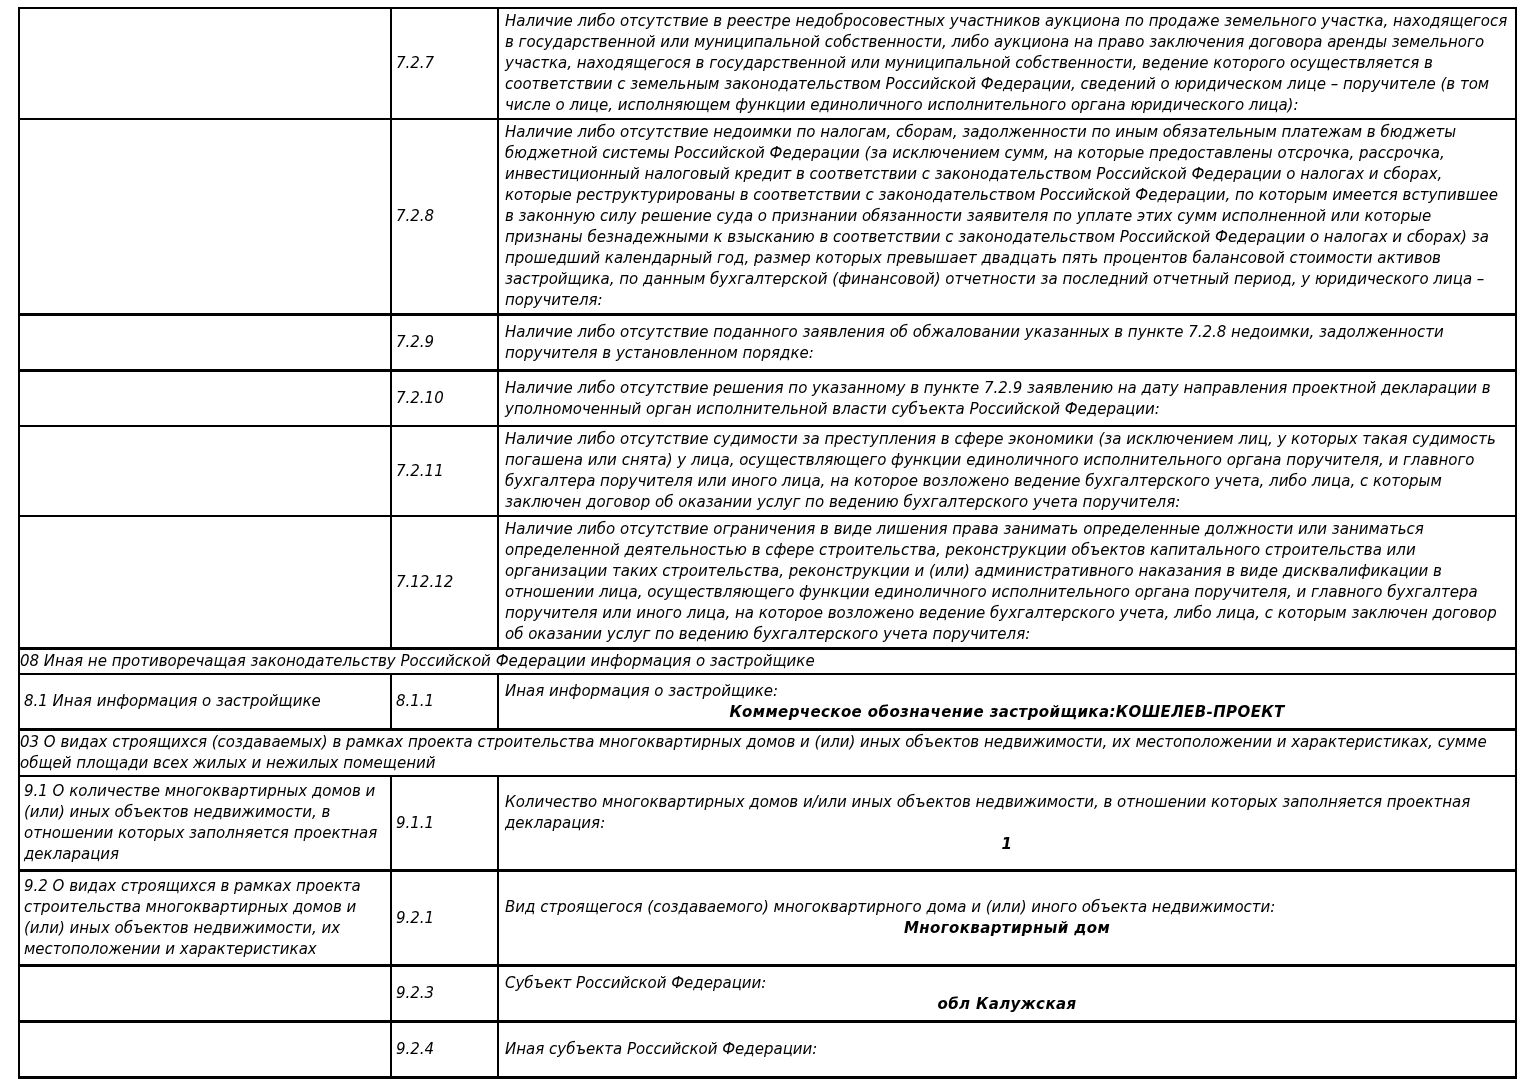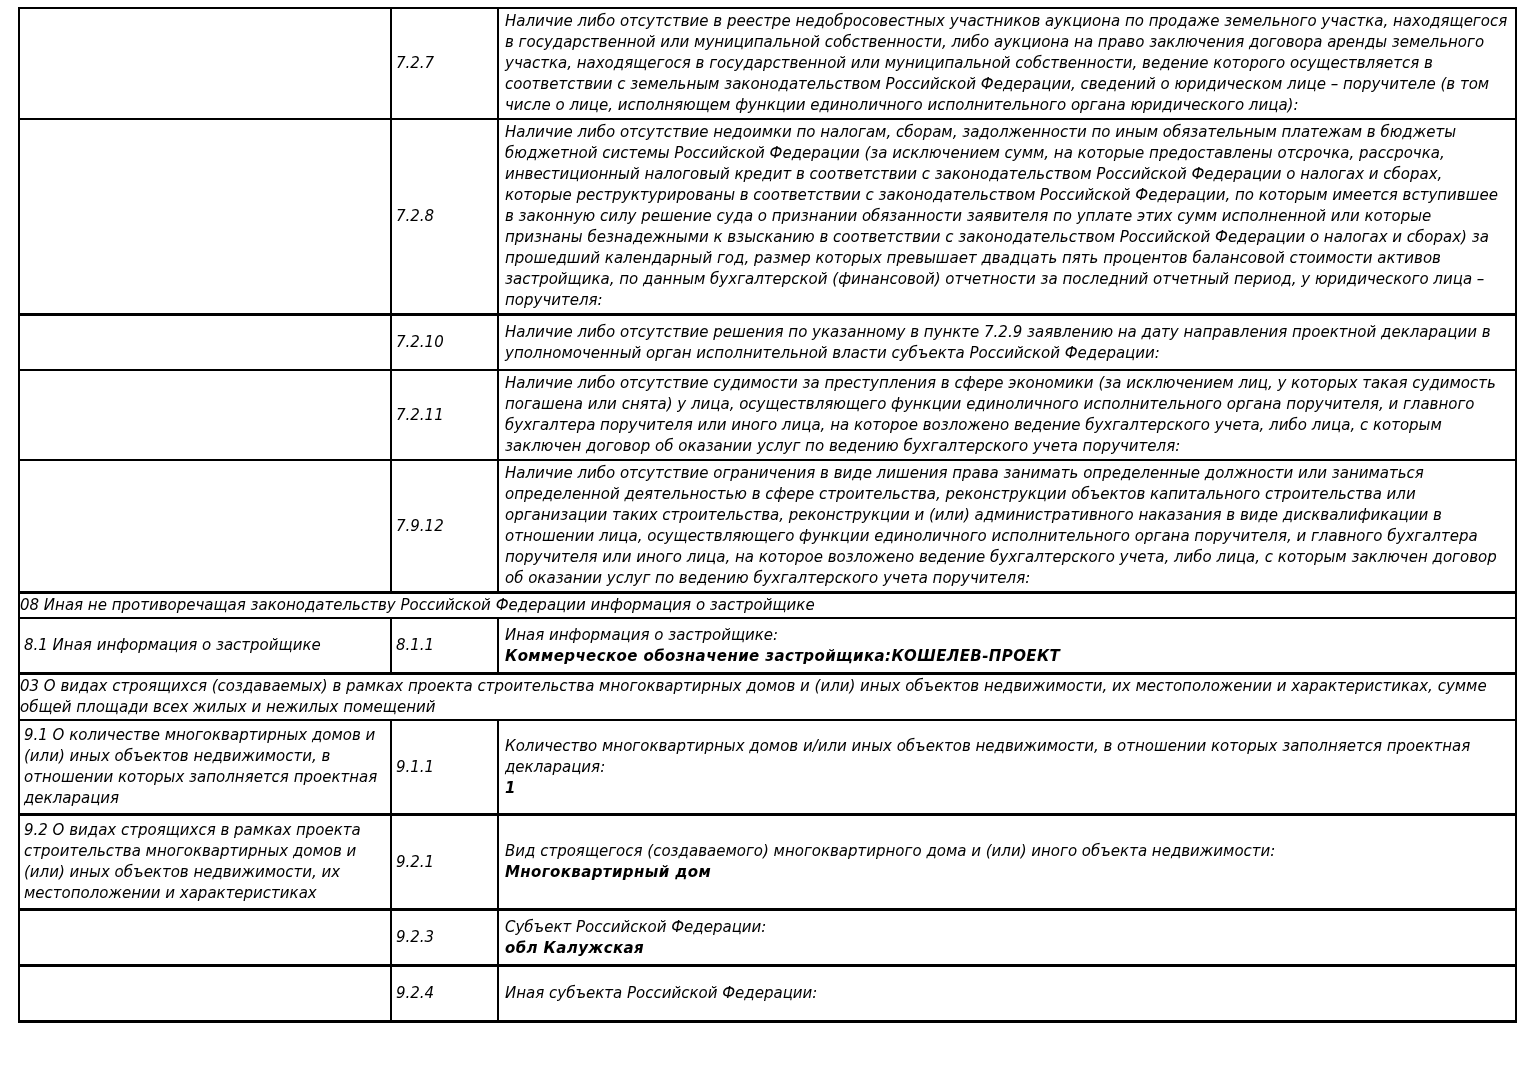--- a/index.html
+++ b/index.html
@@ -35,21 +35,21 @@
     overflow-wrap: break-word;
     font-style: italic;
   }
   td.col-desc   { padding: 4px 4px; }
   td.col-num    { padding: 16px 4px; }
   td.col-content{ padding: 2px 6px; }
   td.section-cell { padding: 1px 0; }
   tr.thick-top td { border-top: 3px solid #000000; }
   tr:last-child td { border-bottom: 3px solid #000000; }
   .cell-label { font-weight: normal; }
-  .cell-value { font-weight: bold; letter-spacing: 0.4px; }
+  .cell-value { font-weight: bold; letter-spacing: 0.4px; text-align: center; }
 </style>
 </head>
 <body>
 
 <div class="page">
   <table class="decl-table">
     <colgroup>
       <col class="w1">
       <col class="w2">
       <col class="w3">
@@ -64,35 +64,42 @@
         </tr>
         <tr>
           <td class="col-desc"></td>
           <td class="col-num">7.2.8</td>
           <td class="col-content">
             <div class="cell-label">Наличие либо отсутствие недоимки по налогам, сборам, задолженности по иным обязательным платежам в бюджеты бюджетной системы Российской Федерации (за исключением сумм, на которые предоставлены отсрочка, рассрочка, инвестиционный налоговый кредит в соответствии с законодательством Российской Федерации о налогах и сборах, которые реструктурированы в соответствии с законодательством Российской Федерации, по которым имеется вступившее в законную силу решение суда о признании обязанности заявителя по уплате этих сумм исполненной или которые признаны безнадежными к взысканию в соответствии с законодательством Российской Федерации о налогах и сборах) за прошедший календарный год, размер которых превышает двадцать пять процентов балансовой стоимости активов застройщика, по данным бухгалтерской (финансовой) отчетности за последний отчетный период, у юридического лица – поручителя:</div>
           </td>
         </tr>
         <tr class="thick-top">
           <td class="col-desc"></td>
+          <td class="col-num">7.2.9</td>
+          <td class="col-content">
+            <div class="cell-label">Наличие либо отсутствие поданного заявления об обжаловании указанных в пункте 7.2.8 недоимки, задолженности поручителя в установленном порядке:</div>
+          </td>
+        </tr>
+        <tr class="thick-top">
+          <td class="col-desc"></td>
           <td class="col-num">7.2.10</td>
           <td class="col-content">
             <div class="cell-label">Наличие либо отсутствие решения по указанному в пункте 7.2.9 заявлению на дату направления проектной декларации в уполномоченный орган исполнительной власти субъекта Российской Федерации:</div>
           </td>
         </tr>
         <tr>
           <td class="col-desc"></td>
           <td class="col-num">7.2.11</td>
           <td class="col-content">
             <div class="cell-label">Наличие либо отсутствие судимости за преступления в сфере экономики (за исключением лиц, у которых такая судимость погашена или снята) у лица, осуществляющего функции единоличного исполнительного органа поручителя, и главного бухгалтера поручителя или иного лица, на которое возложено ведение бухгалтерского учета, либо лица, с которым заключен договор об оказании услуг по ведению бухгалтерского учета поручителя:</div>
           </td>
         </tr>
         <tr>
           <td class="col-desc"></td>
-          <td class="col-num">7.9.12</td>
+          <td class="col-num">7.12.12</td>
           <td class="col-content">
             <div class="cell-label">Наличие либо отсутствие ограничения в виде лишения права занимать определенные должности или заниматься определенной деятельностью в сфере строительства, реконструкции объектов капитального строительства или организации таких строительства, реконструкции и (или) административного наказания в виде дисквалификации в отношении лица, осуществляющего функции единоличного исполнительного органа поручителя, и главного бухгалтера поручителя или иного лица, на которое возложено ведение бухгалтерского учета, либо лица, с которым заключен договор об оказании услуг по ведению бухгалтерского учета поручителя:</div>
           </td>
         </tr>
         <tr class="thick-top">
           <td colspan="3" class="section-cell">08 Иная не противоречащая законодательству Российской Федерации информация о застройщике</td>
         </tr>
         <tr>
           <td class="col-desc">8.1 Иная информация о застройщике</td>
           <td class="col-num">8.1.1</td>

